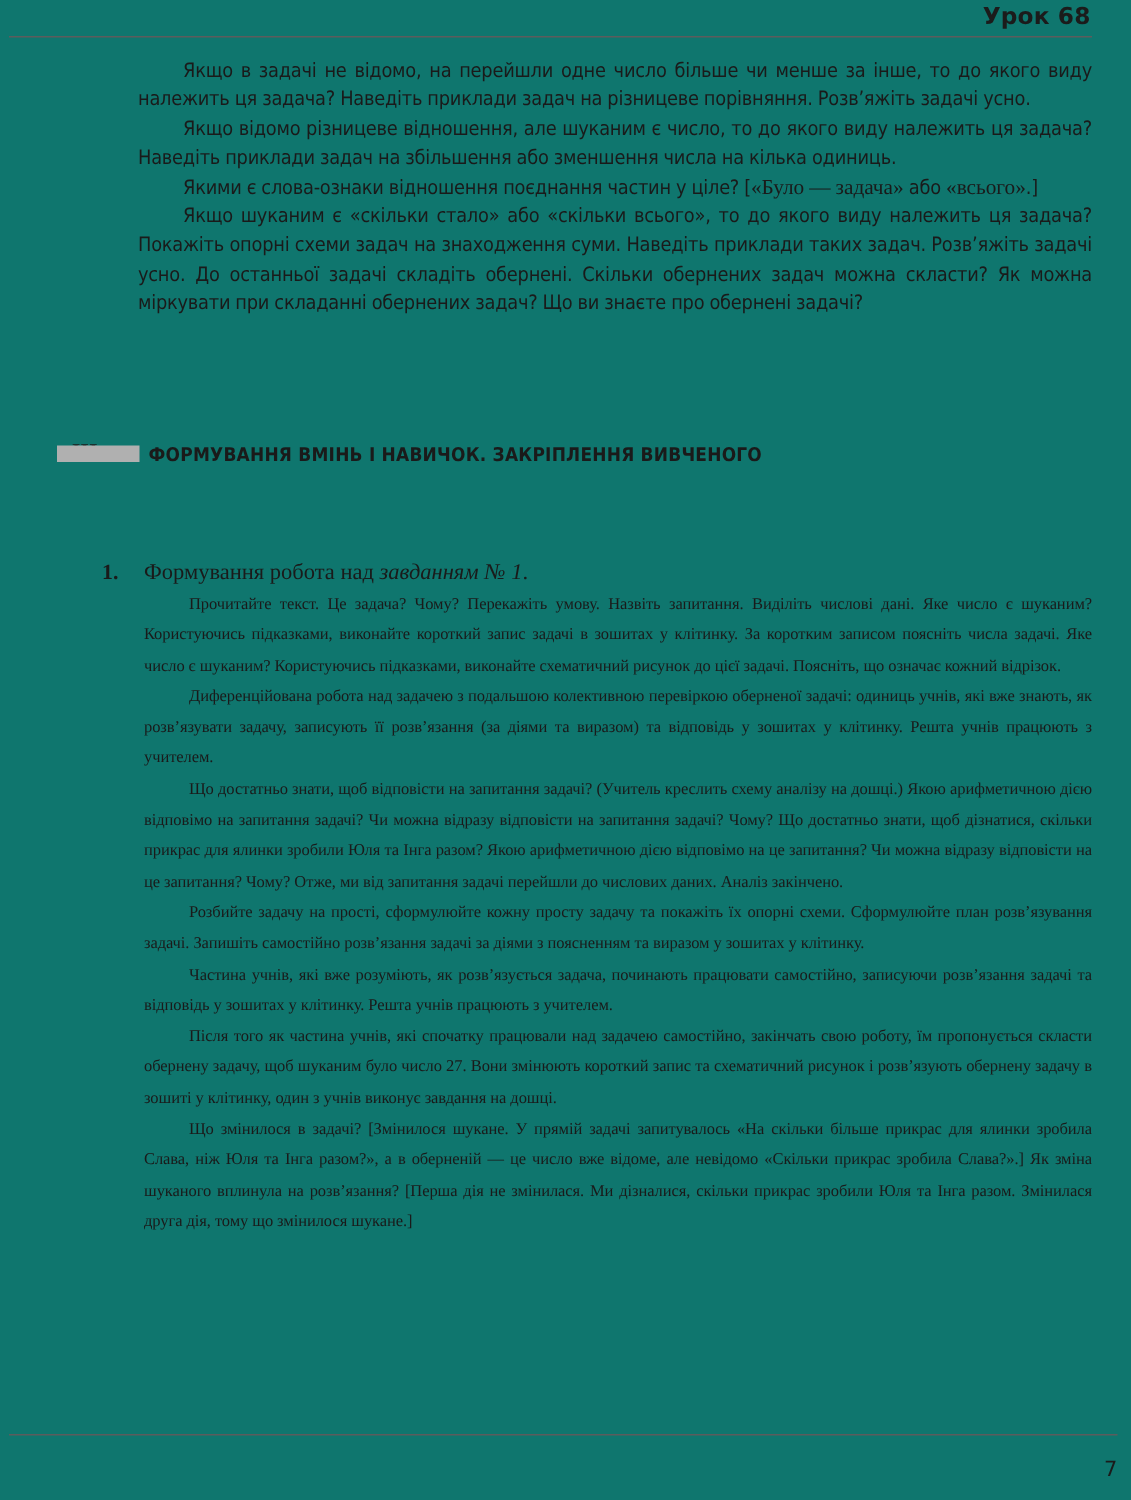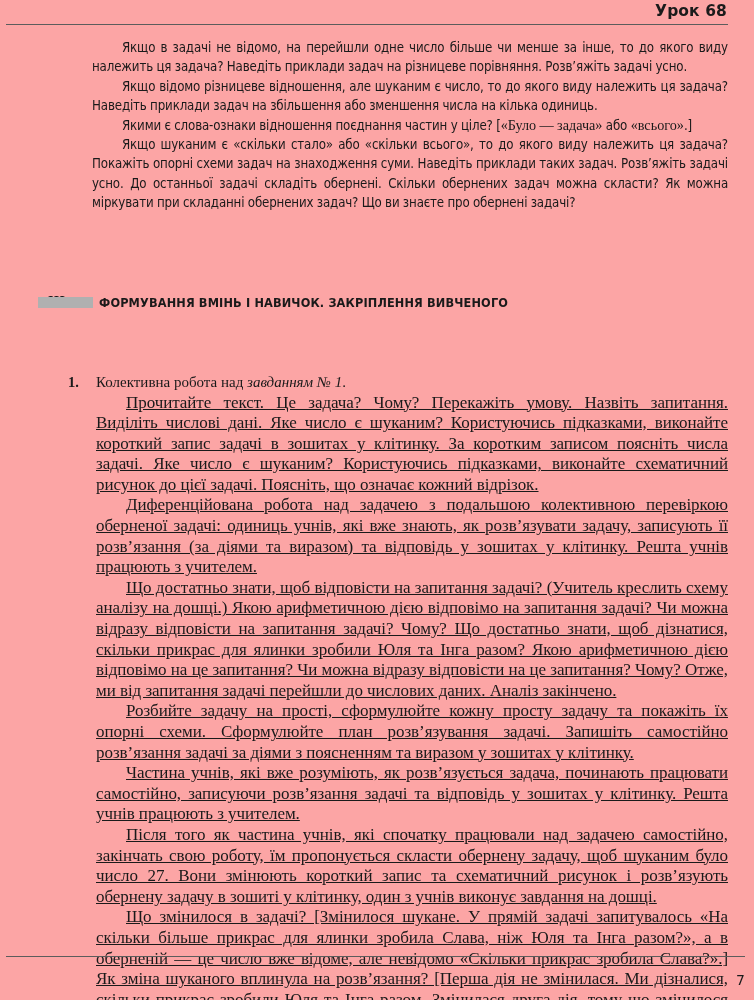--- a/index.html
+++ b/index.html
@@ -13,21 +13,21 @@
     position: relative;
     overflow: hidden;
     font-family: "Liberation Serif", serif;
     color: #1a1a1a;
     -webkit-font-smoothing: antialiased;
   }
 
   .page {
     position: absolute;
     inset: 0;
-    background: #fca5a5;
+    background: #0f766e;
   }
 
   
   .runhead {
     position: absolute;
     left: 6px;
     right: 26px;
     top: 2px;
     text-align: right;
   }
@@ -153,25 +153,24 @@
   .item-head .ital {
     font-style: italic;
   }
 
   .serif-block {
     margin-top: 0;
     padding-left: 28px;
   }
   .serif-block p {
     font-family: "Liberation Serif", serif;
-    font-size: 17px;
+    font-size: 11px;
     line-height: 20.6px;
     text-indent: 30px;
     letter-spacing: -0.05px;
-    text-decoration: underline;
   }
 
   
   .rule-bot {
     position: absolute;
     left: 6px;
     right: 9px;
     bottom: 43px;
     height: 0;
     border-top: 1.2px solid #5c5c5c;
@@ -203,21 +202,21 @@
   </div>
 
   <div class="sec-head">
     <span class="sec-num">III.</span>
     <span class="sec-bar" style="background: rgb(176, 176, 176);"></span>
     <span class="sec-title">ФОРМУВАННЯ ВМІНЬ І НАВИЧОК. ЗАКРІПЛЕННЯ ВИВЧЕНОГО</span>
   </div>
 
   <div class="item">
     <div class="item-head">
-      <span class="item-num">1.</span><span>Колективна робота над </span><span class="ital">завданням № 1</span><span>.</span>
+      <span class="item-num">1.</span><span>Формування робота над </span><span class="ital">завданням № 1</span><span>.</span>
     </div>
     <div class="serif-block">
       <p>Прочитайте текст. Це задача? Чому? Перекажіть умову. Назвіть запитання. Виділіть числові дані. Яке число є шуканим? Користуючись підказками, виконайте короткий запис задачі в зошитах у клітинку. За коротким записом поясніть числа задачі. Яке число є шуканим? Користуючись підказками, виконайте схематичний рисунок до цієї задачі. Поясніть, що означає кожний відрізок.</p>
       <p>Диференційована робота над задачею з подальшою колективною перевіркою оберненої задачі: одиниць учнів, які вже знають, як розв’язувати задачу, записують її розв’язання (за діями та виразом) та відповідь у зошитах у клітинку. Решта учнів працюють з учителем.</p>
       <p>Що достатньо знати, щоб відповісти на запитання задачі? (Учитель креслить схему аналізу на дошці.) Якою арифметичною дією відповімо на запитання задачі? Чи можна відразу відповісти на запитання задачі? Чому? Що достатньо знати, щоб дізнатися, скільки прикрас для ялинки зробили Юля та Інга разом? Якою арифметичною дією відповімо на це запитання? Чи можна відразу відповісти на це запитання? Чому? Отже, ми від запитання задачі перейшли до числових даних. Аналіз закінчено.</p>
       <p>Розбийте задачу на прості, сформулюйте кожну просту задачу та покажіть їх опорні схеми. Сформулюйте план розв’язування задачі. Запишіть самостійно розв’язання задачі за діями з поясненням та виразом у зошитах у клітинку.</p>
       <p>Частина учнів, які вже розуміють, як розв’язується задача, починають працювати самостійно, записуючи розв’язання задачі та відповідь у зошитах у клітинку. Решта учнів працюють з учителем.</p>
       <p>Після того як частина учнів, які спочатку працювали над задачею самостійно, закінчать свою роботу, їм пропонується скласти обернену задачу, щоб шуканим було число 27. Вони змінюють короткий запис та схематичний рисунок і розв’язують обернену задачу в зошиті у клітинку, один з учнів виконує завдання на дошці.</p>
       <p>Що змінилося в задачі? [Змінилося шукане. У прямій задачі запитувалось «На скільки більше прикрас для ялинки зробила Слава, ніж Юля та Інга разом?», а в оберненій — це число вже відоме, але невідомо «Скільки прикрас зробила Слава?».] Як зміна шуканого вплинула на розв’язання? [Перша дія не змінилася. Ми дізналися, скільки прикрас зробили Юля та Інга разом. Змінилася друга дія, тому що змінилося шукане.]</p>
     </div>

